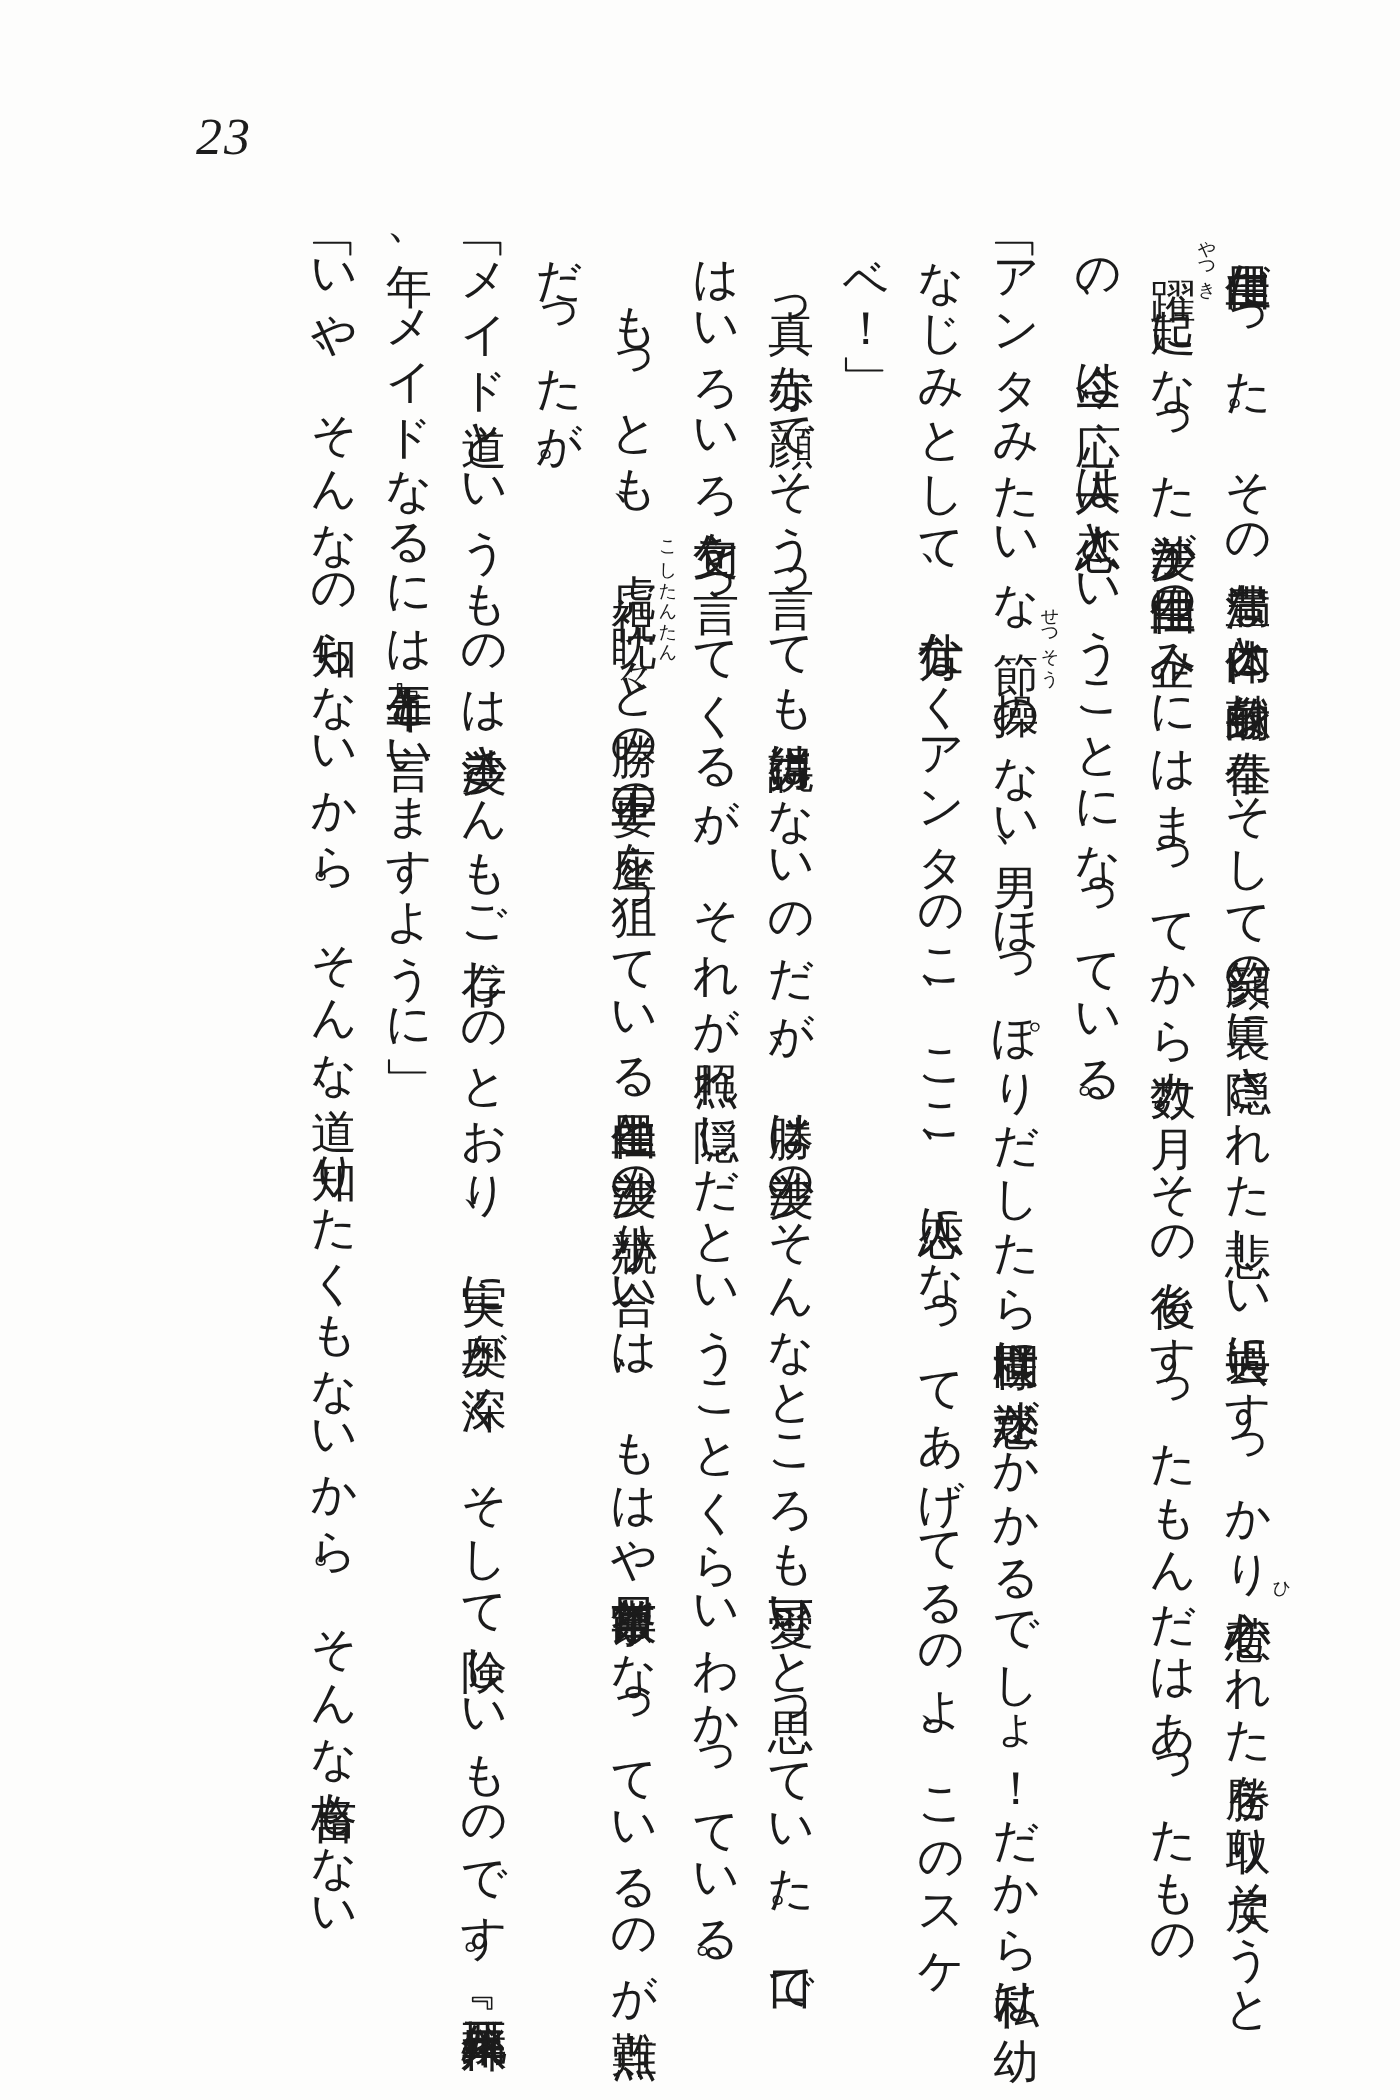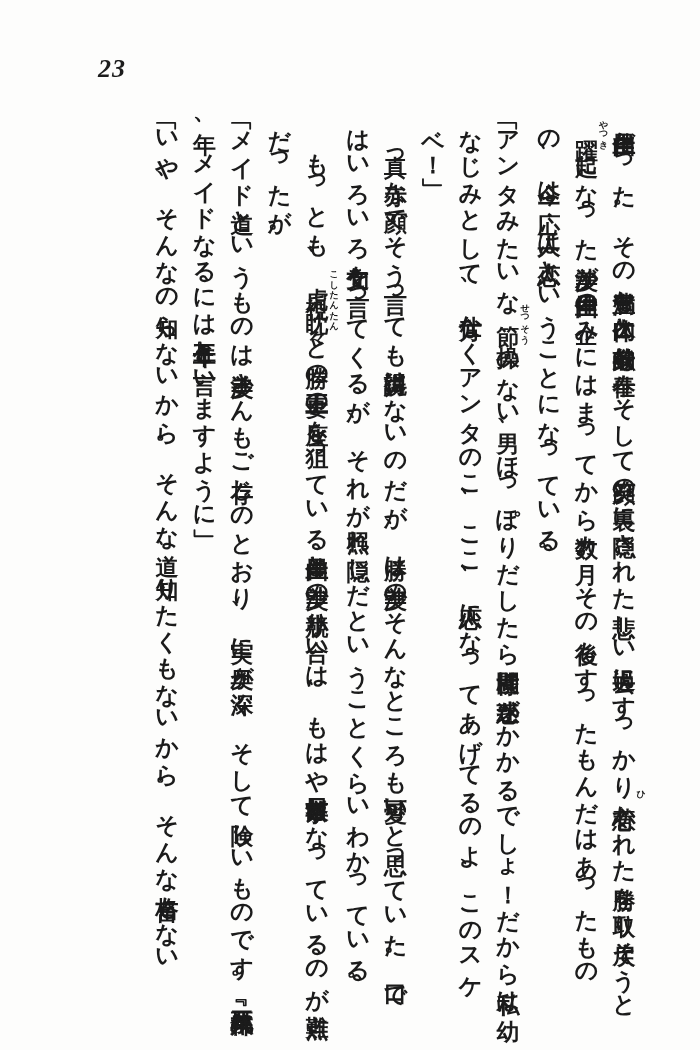--- a/index.html
+++ b/index.html
@@ -11,21 +11,20 @@
     height: 1050px;
     position: relative;
     background: #fdfdfc;
     overflow: hidden;
     font-family: "Liberation Serif", "DejaVu Serif", serif;
   }
   .page {
     position: absolute;
     inset: 0;
     background: #fdfdfc;
-    font-weight: bold;
   }
   .page-number {
     position: absolute;
     top: 54px;
     left: 98px;
     font-size: 26px;
     font-style: italic;
     color: #1c1c1c;
     letter-spacing: 1px;
   }

